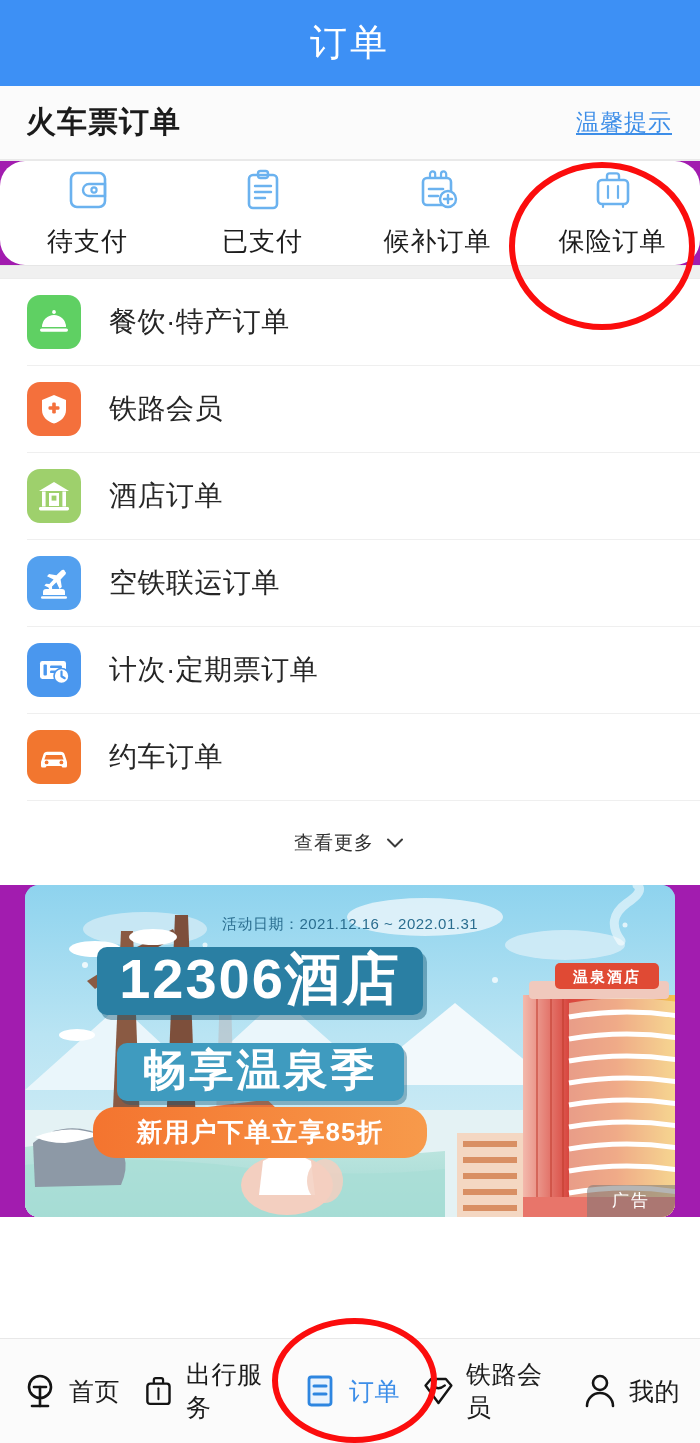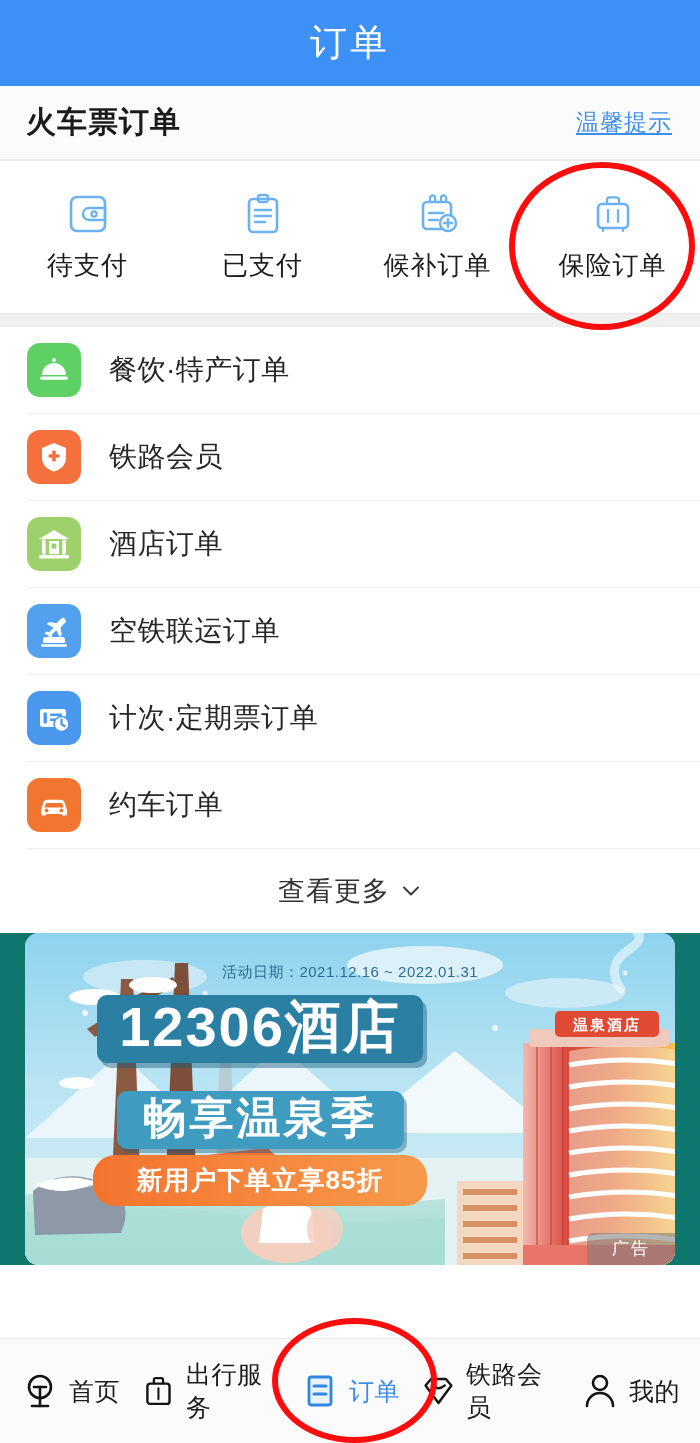--- a/index.html
+++ b/index.html
@@ -5,21 +5,21 @@
   * { box-sizing: border-box; margin: 0; padding: 0; }
   html, body {
     width: 700px; height: 1443px;
     font-family: "Liberation Sans", "DejaVu Sans", sans-serif;
     background: #ffffff;
     overflow: hidden;
   }
   #app {
     position: relative;
     width: 700px; height: 1443px;
-    background: #0f766e;
+    background: #a21caf;
     display: flex; flex-direction: column;
   }
 
   
   .header {
     height: 86px;
     background: #3d90f5;
     display: flex; align-items: center; justify-content: center;
     flex: 0 0 auto;
   }
@@ -51,26 +51,27 @@
     text-decoration: underline;
     text-underline-offset: 3px;
     letter-spacing: 1px;
   }
   .hairline {
     height: 2px; background: #e9e9e9; flex: 0 0 auto;
   }
 
   
   .quicktabs {
-    height: 152px;
+    height: 104px;
     background: #ffffff;
     display: flex;
     align-items: center;
     flex: 0 0 auto;
     position: relative;
+    border-radius: 25px;
   }
   .qtab {
     flex: 1 1 0;
     display: flex; flex-direction: column;
     align-items: center; justify-content: center;
     gap: 11px;
     height: 100%;
   }
   .qtab-icon { width: 46px; height: 46px; display: block; }
   .qtab-label {
@@ -115,21 +116,21 @@
 
   
   .view-more {
     height: 84px;
     display: flex; align-items: center; justify-content: center;
     gap: 10px;
     background: #ffffff;
     flex: 0 0 auto;
   }
   .view-more-text {
-    font-size: 27px; color: #333333; letter-spacing: 1px;
+    font-size: 19px; color: #333333; letter-spacing: 1px;
   }
   .chev { width: 22px; height: 22px; }
 
   
   .banner-wrap {
     padding: 0 25px;
     flex: 0 0 auto;
   }
   .banner {
     position: relative;

